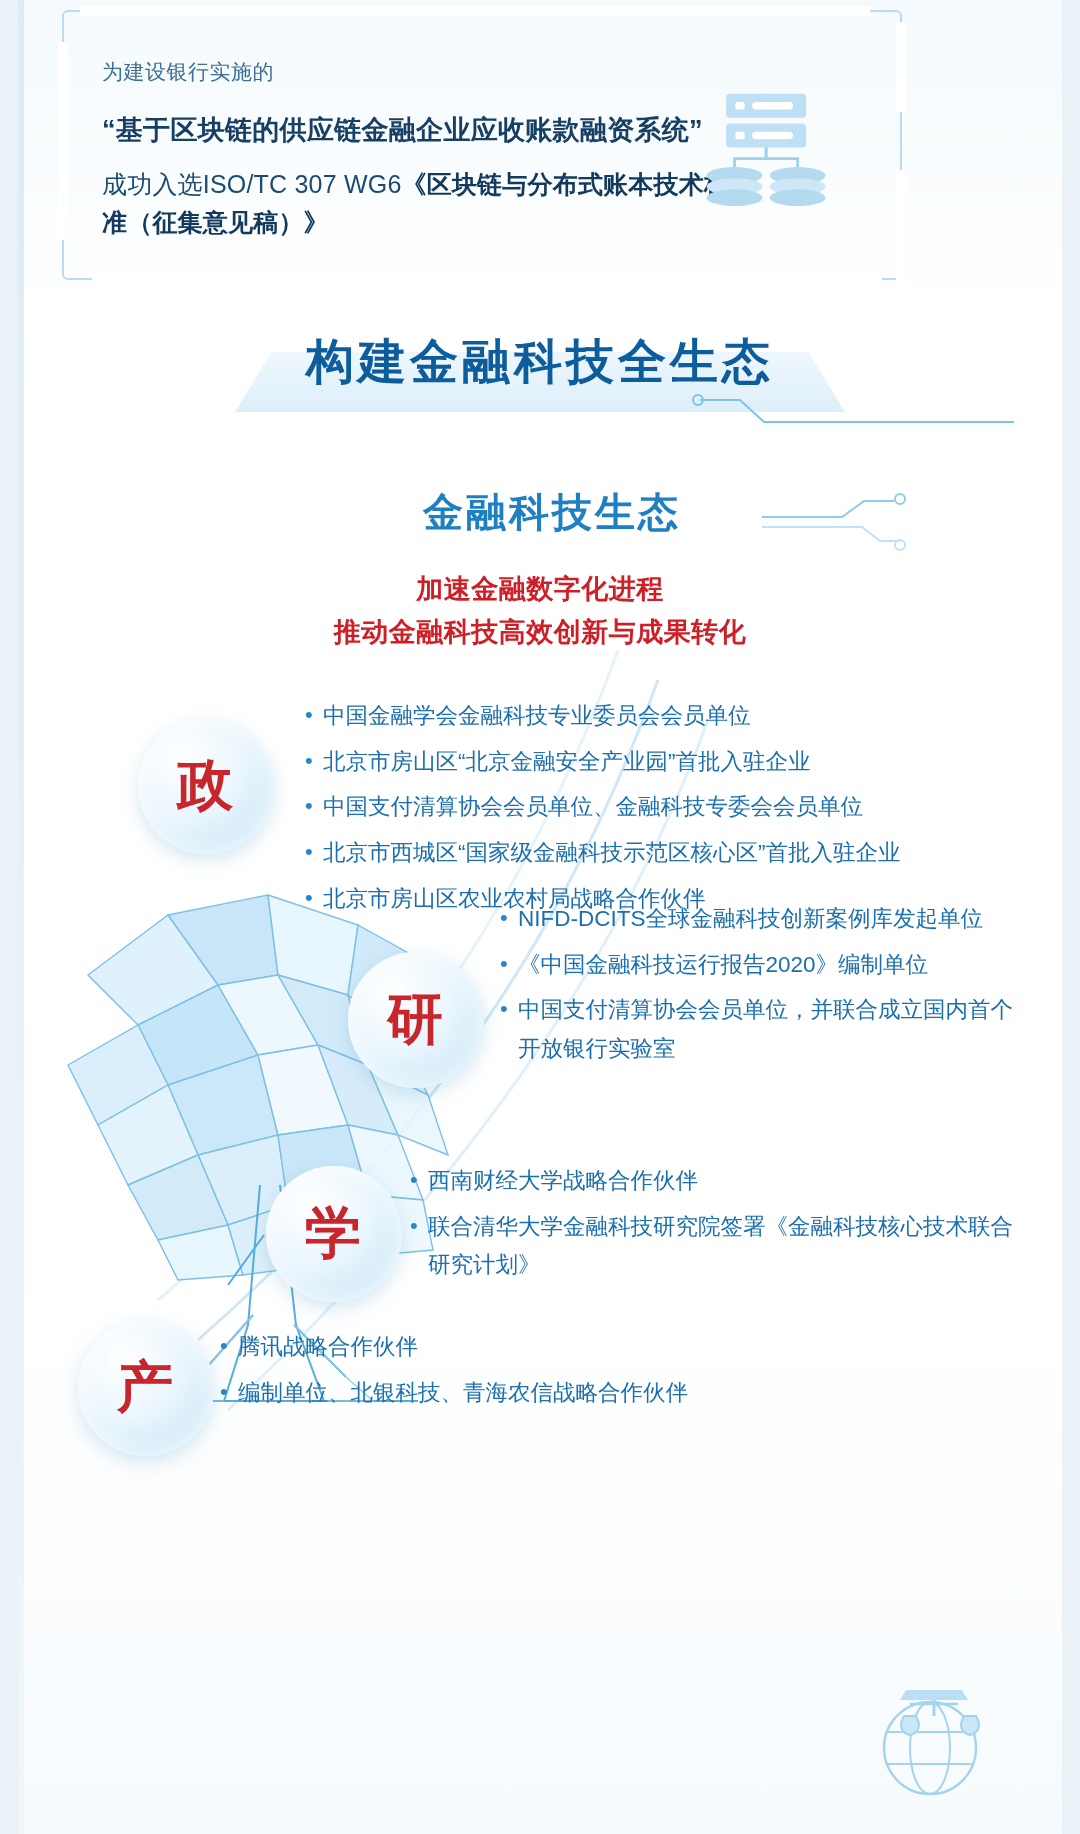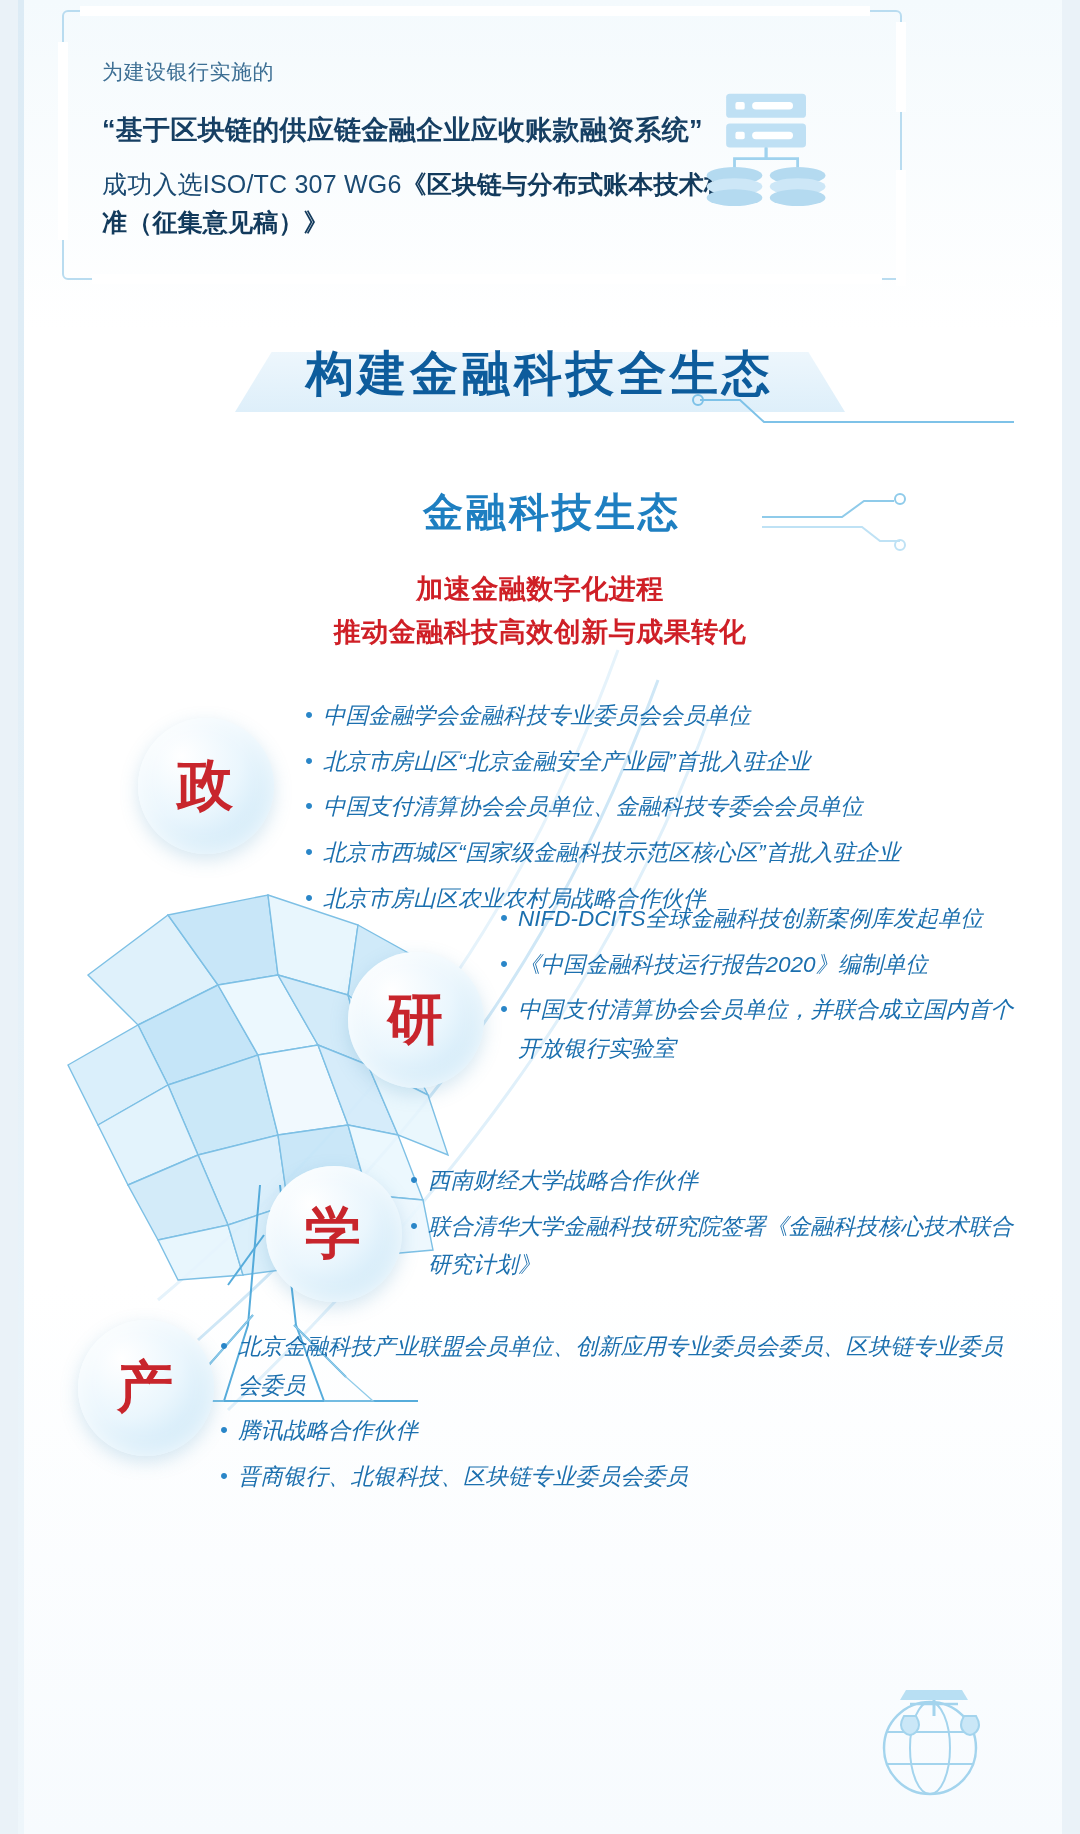--- a/index.html
+++ b/index.html
@@ -73,21 +73,21 @@
   }
   .sec-title .plate{
     position:absolute;left:50%;transform:translateX(-50%);
     top:22px;width:610px;height:60px;
     background:linear-gradient(180deg,#eaf5fc,#d8ecf9);
     transform-origin:center;
     clip-path:polygon(6% 0,94% 0,100% 100%,0 100%);
     opacity:.85;
   }
   .sec-title h1{
-    position:relative;margin:12px;font-size:48px;font-weight:bold;
+    position:relative;margin:0;font-size:48px;font-weight:bold;
     color:#0d5c9c;letter-spacing:4px;
   }
   .bracket-line{
     position:absolute;top:50px;width:100%;height:50px;
   }
 
   
   .sub-title{
     position:absolute;left:12px;top:485px;width:100%;text-align:center;
   }
@@ -116,21 +116,21 @@
     box-shadow:0 6px 18px rgba(90,160,200,.25), inset 0 0 24px rgba(255,255,255,.9);
     display:flex;align-items:center;justify-content:center;
   }
   .bubble span{
     font-size:56px;font-weight:bold;color:#c8252c;letter-spacing:2px;
   }
   .items{
     position:absolute;color:#1b6fae;font-size:22.5px;line-height:1.72;
   }
   .items .li{
-    position:relative;padding-left:20px;margin-bottom:7px;font-style:italic;
+    position:relative;padding-left:20px;margin-bottom:7px;
   }
   .items .li:before{
     content:"•";position:absolute;left:2px;top:-1px;color:#2a86c8;font-size:22px;
   }
 
   
   #g-zheng{left:0;top:700px;width:1044px;height:190px;}
   #g-zheng .bubble{left:120px;top:18px;}
   #g-zheng .items{left:285px;top:-3px;width:700px;}
 
@@ -301,23 +301,22 @@
       <div class="li">西南财经大学战略合作伙伴</div>
       <div class="li">联合清华大学金融科技研究院签署《金融科技核心技术联合研究计划》</div>
     </div>
   </div>
 
   <div class="group" id="g-chan">
     <div class="bubble">
       <span>产</span>
     </div>
     <div class="items">
-      <div class="li">北京金融科技产业联盟会员单位、创新应用专业委员会委员、区块链专业委员会委员</div>
       <div class="li">腾讯战略合作伙伴</div>
-      <div class="li">晋商银行、北银科技、区块链专业委员会委员</div>
+      <div class="li">编制单位、北银科技、青海农信战略合作伙伴</div>
     </div>
   </div>
 
   <svg class="globe" viewBox="0 0 140 140">
     <circle cx="70" cy="84" r="46" fill="none" stroke="#8fcbea" stroke-width="2.5"></circle>
     <ellipse cx="70" cy="84" rx="20" ry="46" fill="none" stroke="#8fcbea" stroke-width="2"></ellipse>
     <path d="M26 68 h88 M26 100 h88" stroke="#8fcbea" stroke-width="2" fill="none"></path>
     <path d="M46 26 h56 l6 10 h-68 z" fill="#a9d9f1"></path>
     <path d="M74 36 v16" stroke="#8fcbea" stroke-width="3"></path>
     <path d="M44 52 q-6 10 0 16 q6 6 12 0 q6 -6 0 -16 z" fill="#bfe3f6" stroke="#8fcbea" stroke-width="2"></path>

